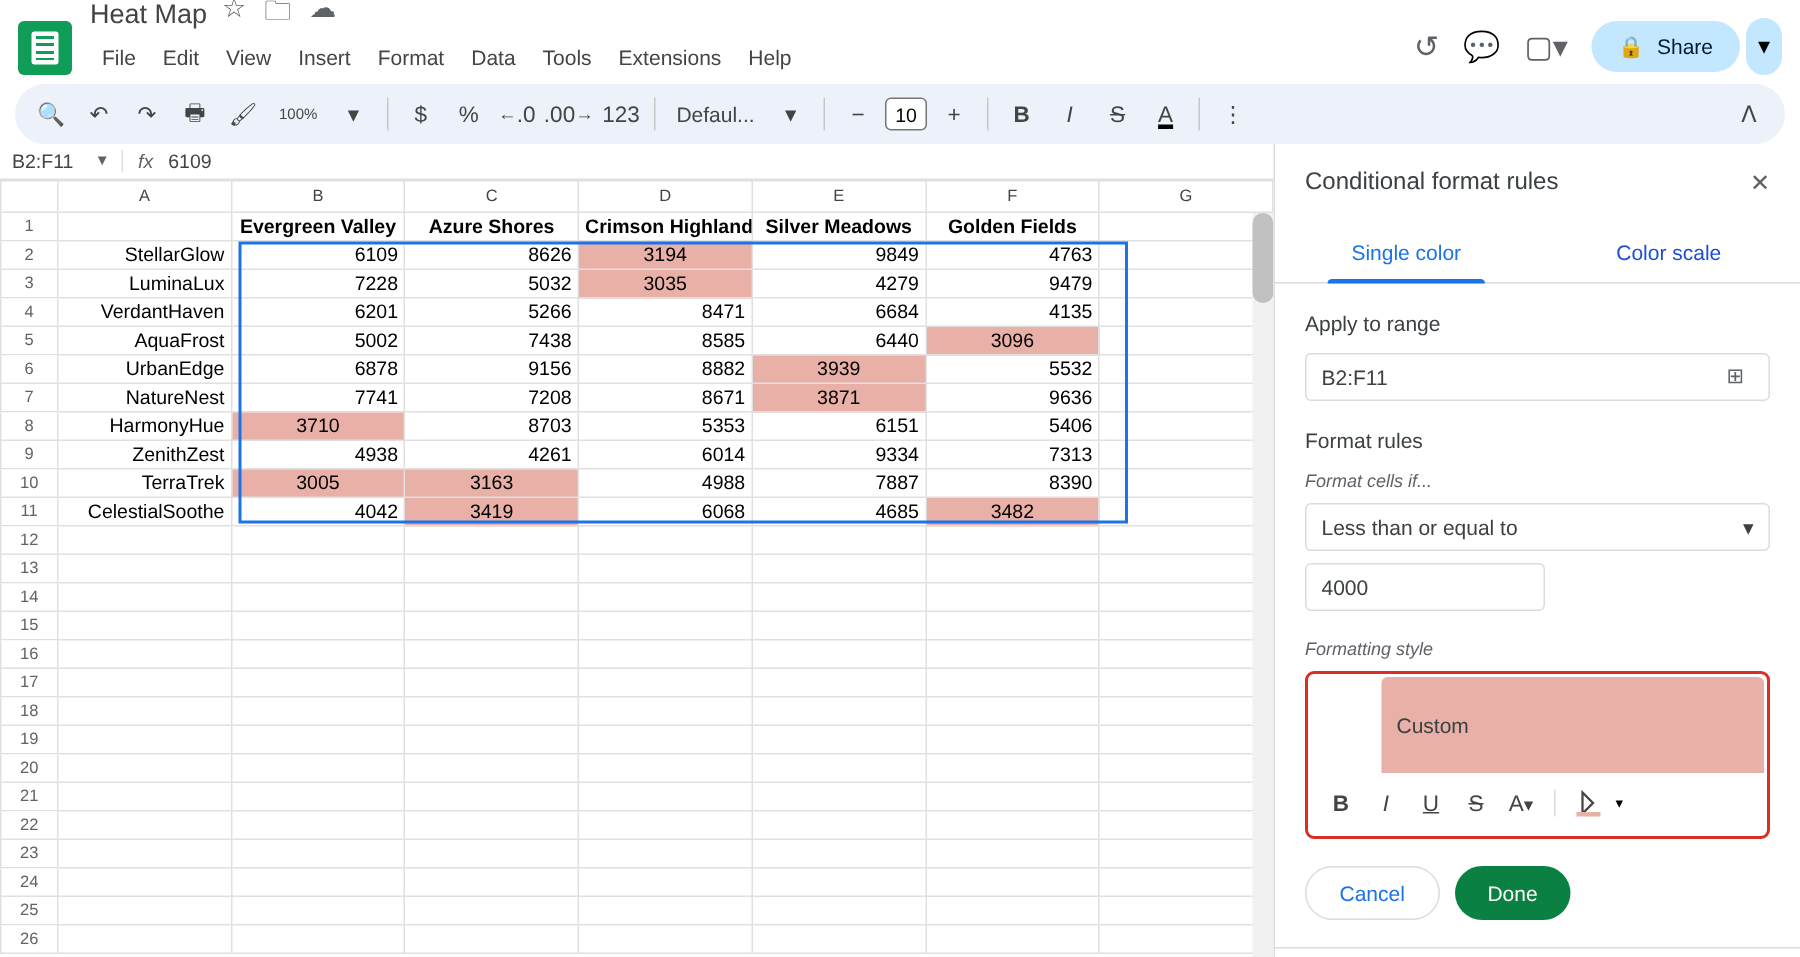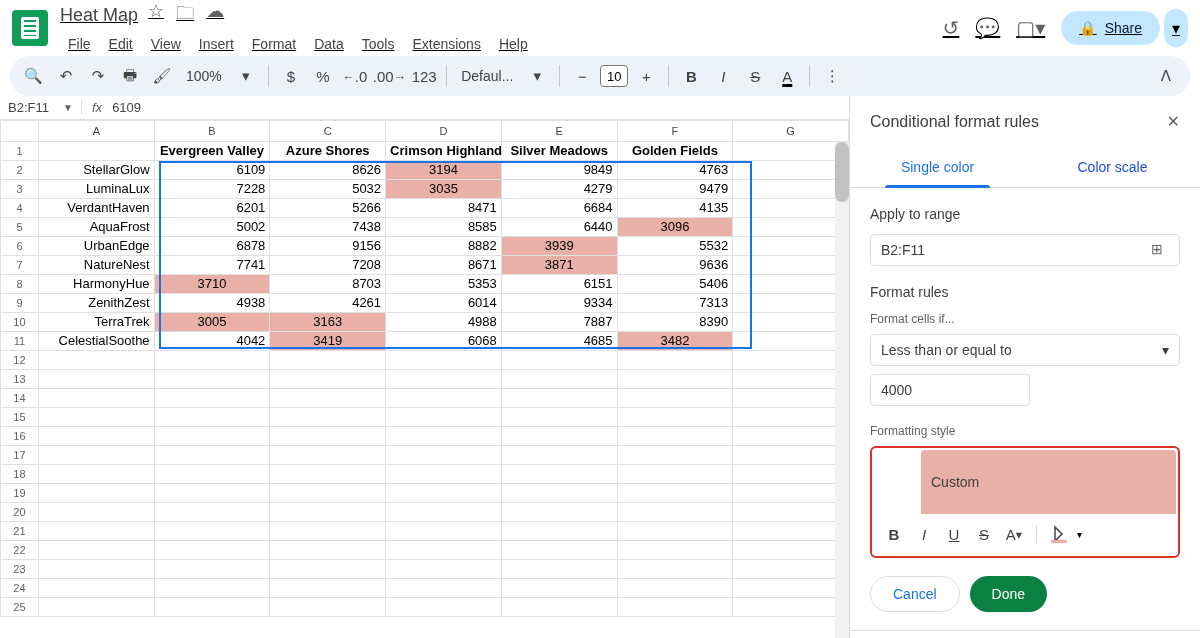--- a/index.html
+++ b/index.html
@@ -1,35 +1,35 @@
 <!DOCTYPE html>
 <html><head>
 <meta charset="utf-8">
 <style>
 * { margin: 0; padding: 0; box-sizing: border-box; font-family: Arial, sans-serif; }
 body { background: #fff; overflow: hidden; width: 1200px; height: 638px; }
-.header { display: flex; align-items: center; padding: 6px 12px; height: 56px; text-decoration: underline; }
+.header { display: flex; align-items: flex-end; padding: 6px 12px; height: 56px; }
 .logo { width: 36px; height: 36px; background: #0f9d58; border-radius: 4px; display: flex; align-items: center; justify-content: center; margin-right: 12px; }
 .logo-inner { width: 18px; height: 22px; background: #fff; border-radius: 2px; position: relative; }
 .logo-inner::before { content: ''; position: absolute; top: 3px; left: 3px; right: 3px; bottom: 3px; background: repeating-linear-gradient(to bottom, #0f9d58 0, #0f9d58 2px, transparent 2px, transparent 5px); }
 .title-area { flex: 1; }
 .doc-title { font-size: 18px; color: #444; display: flex; align-items: center; gap: 10px; }
 .title-icons { display: flex; gap: 12px; color: #5f6368; }
 .title-icons span { cursor: pointer; }
 .menubar { display: flex; gap: 2px; margin-top: 2px; }
 .menubar span { font-size: 14px; color: #444; padding: 4px 8px; cursor: pointer; border-radius: 4px; }
 .header-right { display: flex; align-items: center; gap: 16px; }
 .header-icon { color: #5f6368; font-size: 20px; cursor: pointer; }
 .share-btn { background: #c3e7ff; border-radius: 40px; padding: 9px 18px; display: flex; align-items: center; gap: 8px; font-size: 14px; color: #001d35; cursor: pointer; font-weight: 500; }
 .quick-share { background: #c3e7ff; border-radius: 40px; width: 24px; height: 38px; display: flex; align-items: center; justify-content: center; cursor: pointer; margin-left: -12px; }
 .toolbar-wrap { padding: 0 10px; }
 .toolbar { background: #edf2fa; border-radius: 40px; height: 40px; display: flex; align-items: center; padding: 0 10px; gap: 4px; position: relative; }
 .tb-btn { min-width: 28px; height: 28px; display: flex; align-items: center; justify-content: center; color: #444; cursor: pointer; border-radius: 4px; font-size: 15px; }
 .tb-sep { width: 1px; height: 22px; background: #c7c7c7; margin: 0 4px; }
-.zoom-sel { font-size: 14px; color: #444; padding: 0 6px; }
+.zoom-sel { font-size: 10px; color: #444; padding: 0 6px; }
 .font-sel { font-size: 14px; color: #444; padding: 0 6px; }
 .fontsize-input { width: 28px; height: 22px; border: 1px solid #747775; text-align: center; font-size: 13px; border-radius: 4px; }
 .collapse-toolbar { margin-left: auto; }
 .main-area { display: flex; height: calc(100% - 96px); }
 .name-formula-bar { display: flex; align-items: center; height: 24px; border-bottom: 1px solid #e0e0e0; }
 .name-box { width: 82px; border-right: 1px solid #e0e0e0; padding: 0 8px; font-size: 13px; color: #444; display: flex; align-items: center; justify-content: space-between; }
 .name-box-arrow { font-size: 10px; color: #5f6368; }
 .fx-label { font-style: italic; color: #5f6368; padding: 0 10px; font-size: 13px; }
 .formula-val { font-size: 13px; color: #444; }
 .sheet-area { flex: 1; overflow: hidden; position: relative; }
@@ -49,21 +49,21 @@
 .sidebar { width: 351px; border-left: 1px solid #dadce0; background: #fff; display: flex; flex-direction: column; }
 .sb-header { display: flex; justify-content: space-between; align-items: center; padding: 16px 20px; }
 .sb-title { font-size: 16px; color: #3c4043; }
 .sb-close { font-size: 16px; color: #5f6368; cursor: pointer; }
 .sb-tabs { display: flex; border-bottom: 1px solid #dadce0; }
 .sb-tab { flex: 1; text-align: center; padding: 12px 0; font-size: 14px; color: #1d4ed8; cursor: pointer; position: relative; }
 .sb-tab.active { color: #1a73e8; font-weight: 500; }
 .sb-tab.active::after { content: ''; position: absolute; bottom: -1px; left: 20%; right: 20%; height: 3px; background: #1a73e8; border-radius: 3px 3px 0 0; }
 .sb-body { padding: 18px 20px; flex: 1; overflow-y: auto; }
 .sb-label { font-size: 14px; color: #3c4043; margin-bottom: 12px; font-weight: 500; }
-.sb-sublabel { font-size: 12px; color: #5f6368; margin-bottom: 8px; }
+.sb-sublabel { font-size: 12px; color: #5f6368; margin-bottom: 8px; font-style: italic; }
 .sb-input { width: 100%; height: 32px; border: 1px solid #dadce0; border-radius: 4px; padding: 0 10px; font-size: 14px; color: #3c4043; margin-bottom: 18px; display: flex; align-items: center; justify-content: space-between; }
 .range-input { display: flex; align-items: center; }
 .grid-icon { width: 18px; height: 18px; color: #5f6368; }
 .sb-select { width: 100%; height: 32px; border: 1px solid #dadce0; border-radius: 4px; padding: 0 10px; font-size: 14px; color: #3c4043; display: flex; align-items: center; justify-content: space-between; margin-bottom: 8px; }
 .sb-value-input { width: 160px; height: 32px; border: 1px solid #dadce0; border-radius: 4px; padding: 0 10px; font-size: 14px; color: #3c4043; margin-bottom: 18px; }
 .style-preview-wrap { border: 2px solid #d93025; border-radius: 6px; padding: 2px; margin-bottom: 18px; }
 .style-preview { background: #e8b0a7; padding: 24px 10px; font-size: 14px; color: #3c4043; border-radius: 4px 4px 0 0; margin-left: 47px; }
 .style-toolbar { display: flex; align-items: center; gap: 6px; padding: 8px 8px; }
 .style-btn { width: 24px; height: 24px; display: flex; align-items: center; justify-content: center; cursor: pointer; color: #444; font-size: 15px; }
 .style-sep { width: 1px; height: 18px; background: #dadce0; margin: 0 4px; }
@@ -422,20 +422,30 @@
         <div class="row">
           <div class="row-h">25</div>
           <div class="cell"></div>
           <div class="cell"></div>
           <div class="cell"></div>
           <div class="cell"></div>
           <div class="cell"></div>
           <div class="cell"></div>
           <div class="cell"></div>
         </div>
+        <div class="row">
+          <div class="row-h">26</div>
+          <div class="cell"></div>
+          <div class="cell"></div>
+          <div class="cell"></div>
+          <div class="cell"></div>
+          <div class="cell"></div>
+          <div class="cell"></div>
+          <div class="cell"></div>
+        </div>
         <div class="selected-range" style="left: 159px; top: 41px; width: 593px; height: 188px;"></div>
       </div>
   </div>
 
   <div class="sidebar">
     <div class="sb-header">
       <span class="sb-title">Conditional format rules</span>
       <span class="sb-close">✕</span>
     </div>
     <div class="sb-tabs">

